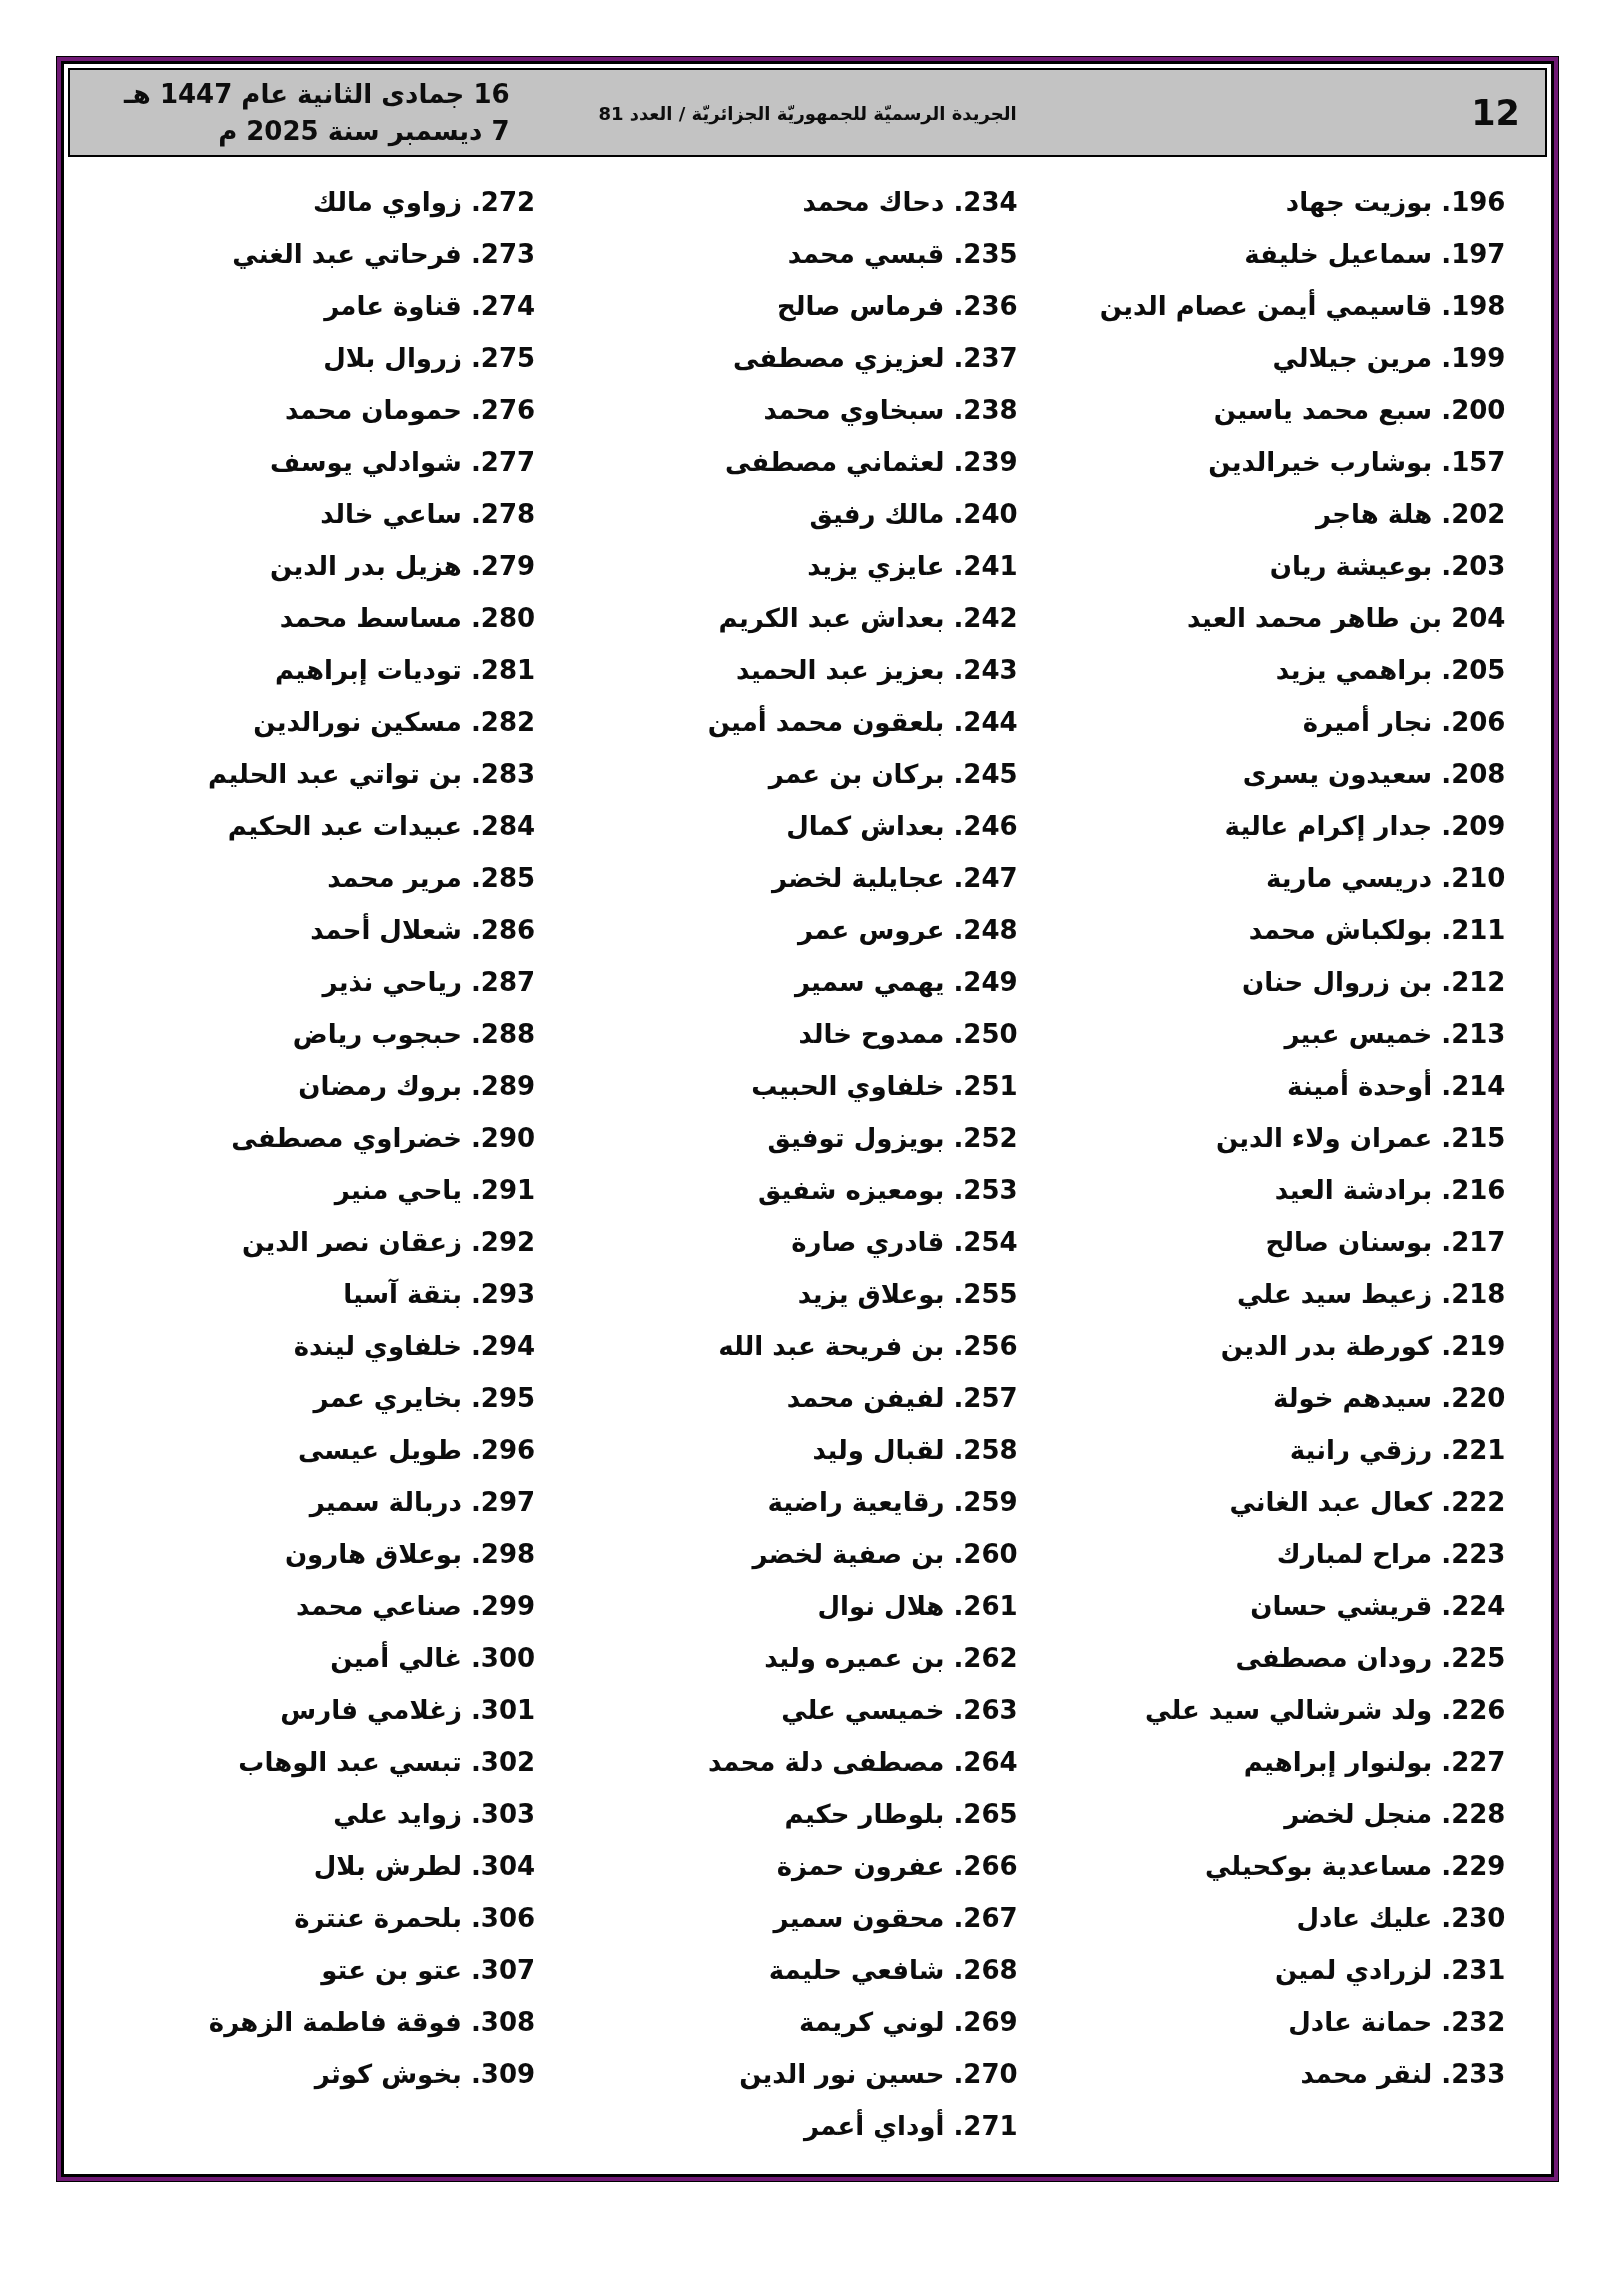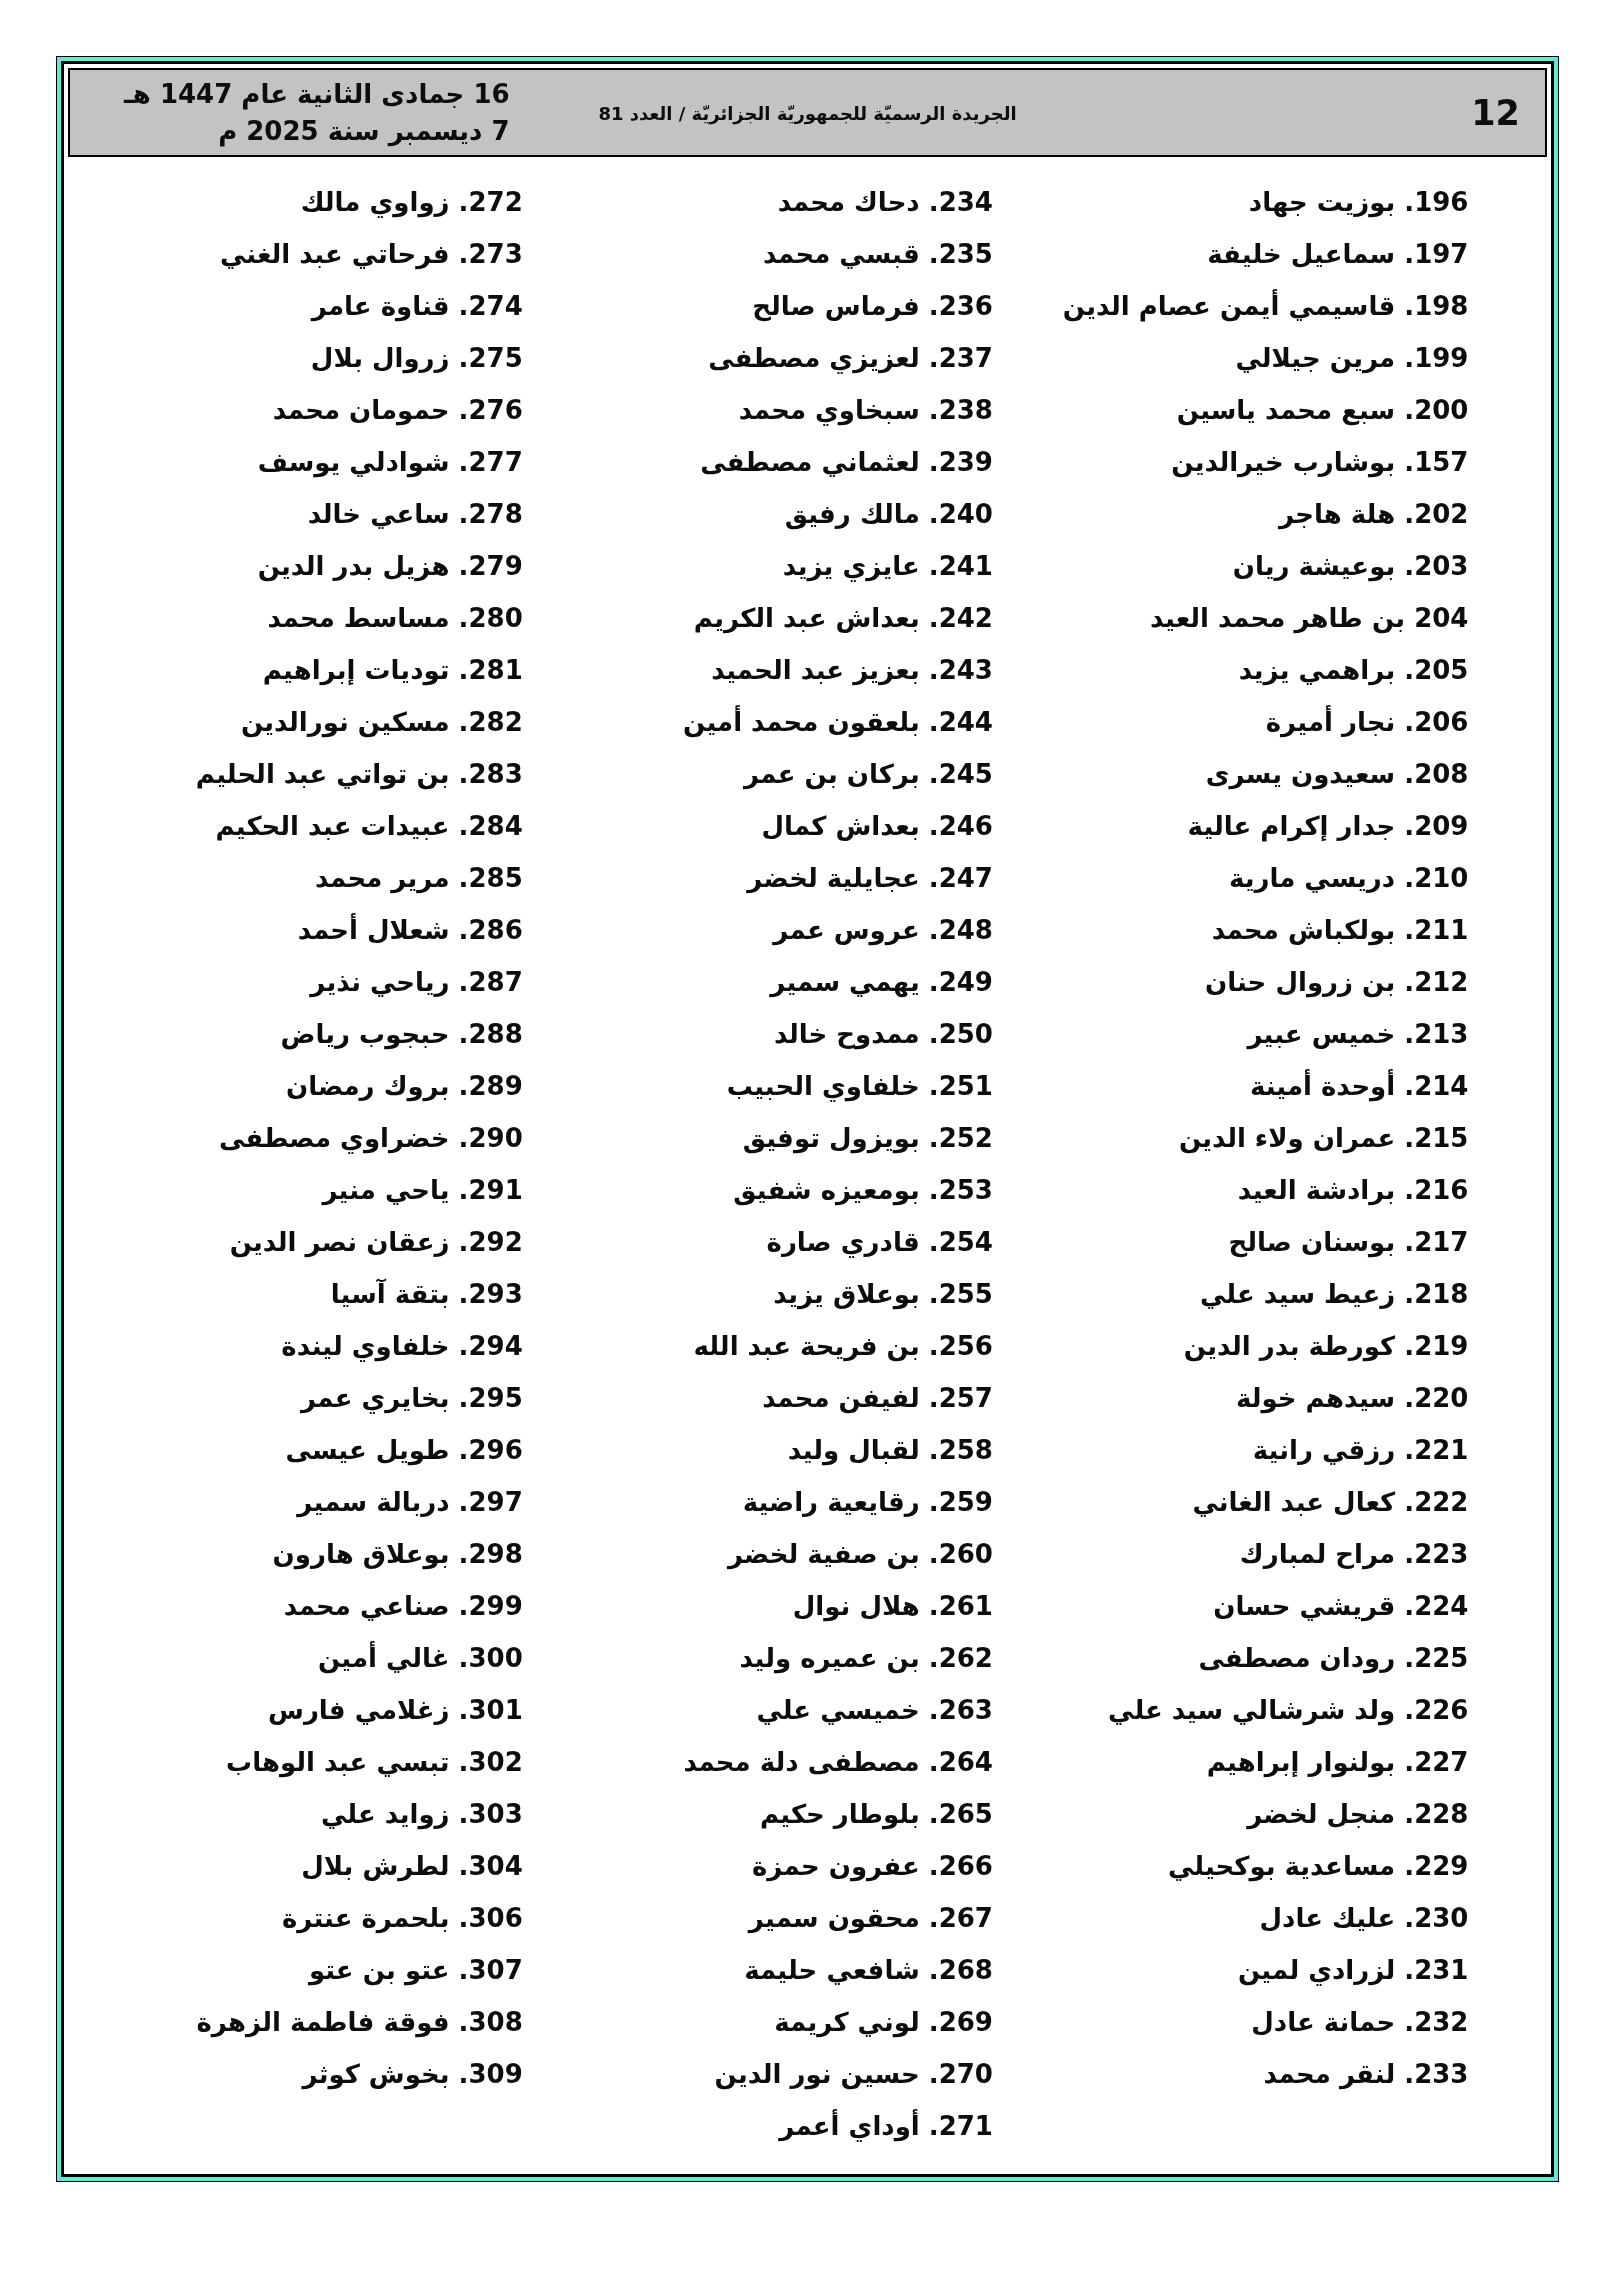--- a/index.html
+++ b/index.html
@@ -16,21 +16,21 @@
   }
   .frame {
     position: absolute;
     left: 56px;
     top: 56px;
     width: 1503px;
     height: 2126px;
     border: 1.8px solid #000000;
     box-sizing: border-box;
     padding: 3.6px;
-    background: #5eead4;
+    background: #701a75;
   }
   .frame-inner {
     border: 3.6px solid #000000;
     box-sizing: border-box;
     width: 100%;
     height: 100%;
     display: flex;
     flex-direction: column;
     background: #ffffff;
   }
@@ -78,21 +78,21 @@
     direction: rtl;
     display: flex;
     padding-top: 14.5px;
     box-sizing: border-box;
   }
   .column {
     flex: 1 1 0;
     direction: rtl;
     box-sizing: border-box;
   }
-  .col-a { padding-right: 83px; }
+  .col-a { padding-right: 46px; }
   .col-b { padding-right: 16.3px; }
   .col-c { padding-right: 11px; }
   .list-item {
     height: 52px;
     display: flex;
     align-items: center;
     justify-content: flex-start;
     direction: rtl;
     white-space: nowrap;
     font-weight: bold;

